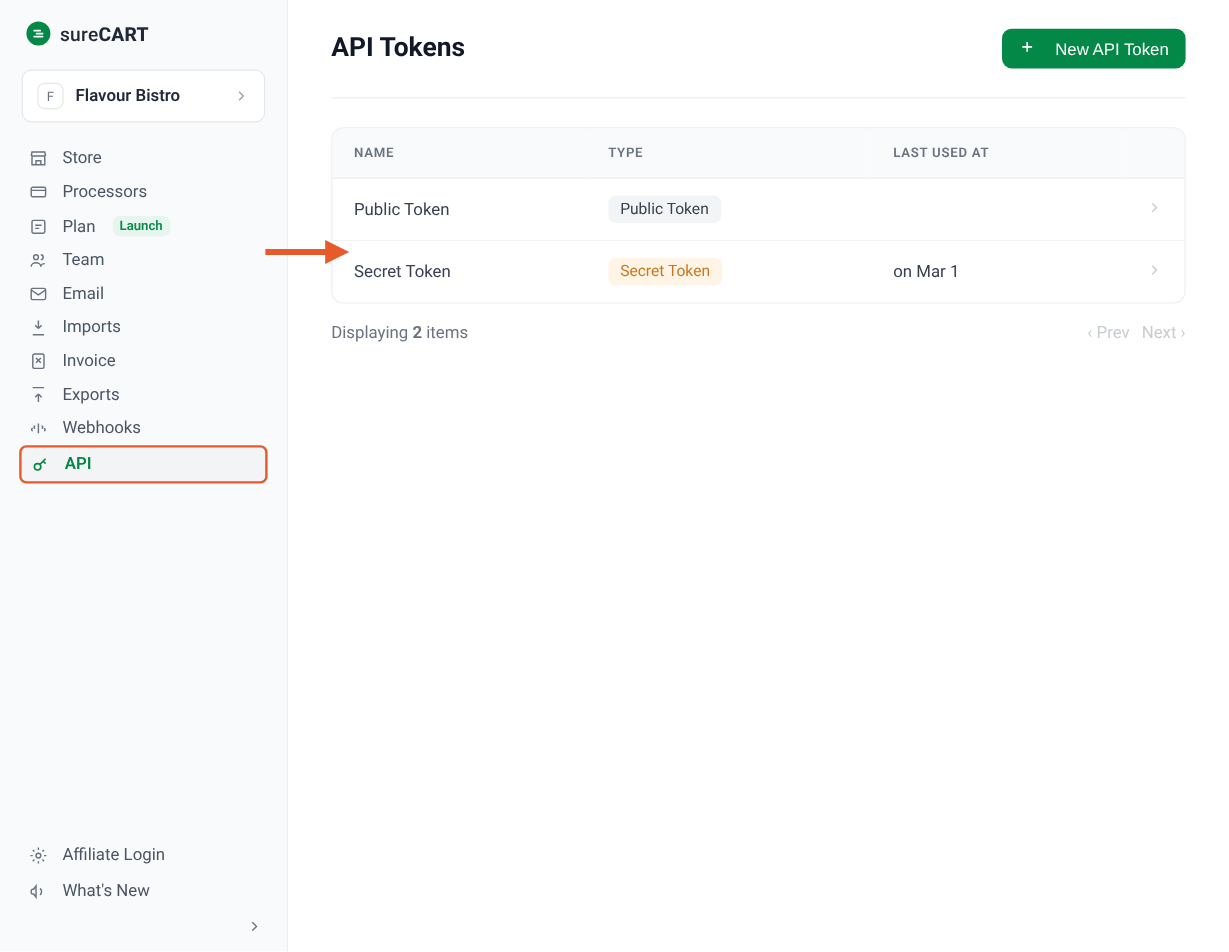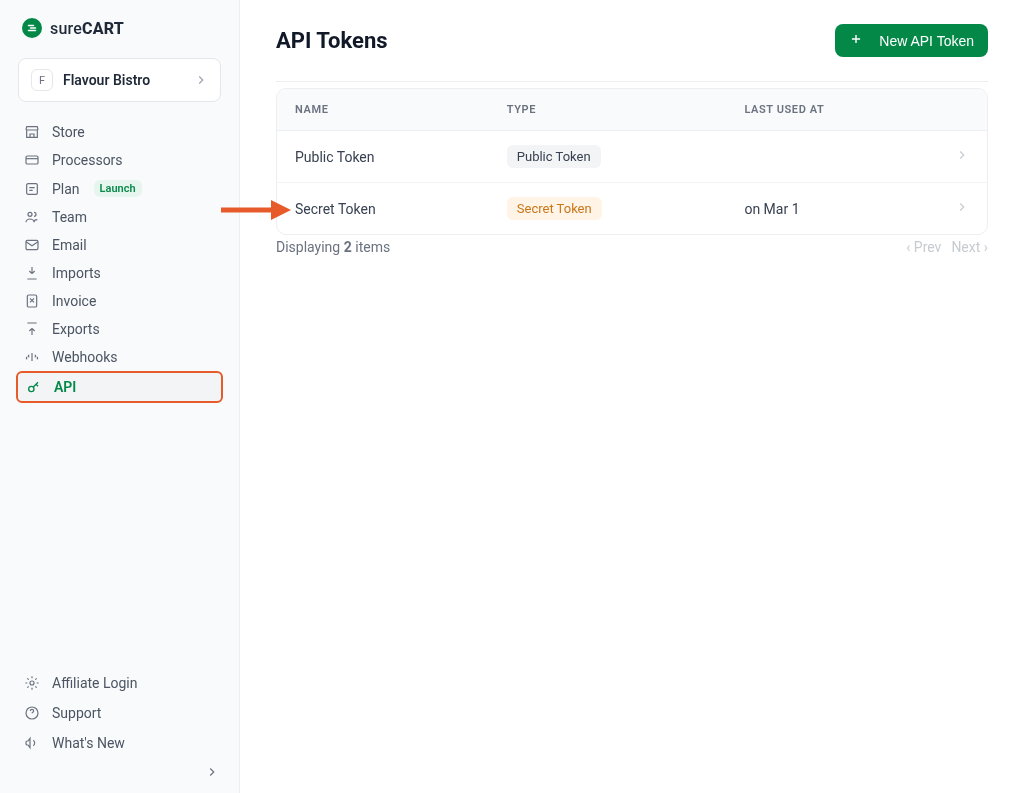--- a/index.html
+++ b/index.html
@@ -77,33 +77,33 @@
       position: relative;
     }
     .header-row { display: flex; align-items: center; justify-content: space-between; border-bottom: 1px solid #eceef1; padding-bottom: 24px; }
     .page-title { font-size: 22px; font-weight: 700; color: #111827; }
     .btn-primary {
       background: #048848; color: #fff; border: none; border-radius: 8px;
       padding: 8px 14px; font-size: 14px; font-weight: 500; cursor: pointer;
       display: inline-flex; align-items: center; gap: 16px;
     }
 
-    .table-wrap { margin-top: 6px; border: 1px solid #eceef1; border-radius: 10px; overflow: hidden; }
+    .table-wrap { margin-top: 24px; border: 1px solid #eceef1; border-radius: 10px; overflow: hidden; }
     table { width: 100%; border-collapse: collapse; }
     thead th {
       text-align: left; font-size: 11px; letter-spacing: .6px; color: #6b7280;
       font-weight: 600; padding: 14px 18px; background: #f9fafb; border-bottom: 1px solid #eceef1;
     }
     tbody td { padding: 14px 18px; font-size: 14px; color: #374151; border-top: 1px solid #f1f3f5; }
     .type-badge { display: inline-block; padding: 4px 10px; border-radius: 6px; font-size: 13px; }
     .type-public { background: #f3f4f6; color: #374151; }
     .type-secret { background: #fff4e6; color: #c9771a; }
     .row-chev { color: #c7ccd1; text-align: right; width: 32px; }
 
-    .footer-info { display: flex; align-items: center; justify-content: space-between; margin-top: 4px; color: #6b7280; font-size: 14px; }
+    .footer-info { display: flex; align-items: center; justify-content: space-between; margin-top: 17px; color: #6b7280; font-size: 14px; }
     .pager { display: inline-flex; gap: 10px; color: #9ca3af; }
     .pager .disabled { color: #c7ccd1; cursor: default; }
 
     
     .annotation-arrow { position: absolute; left: -19px; top: 200px; pointer-events: none; }
     .annotation-arrow svg { width: 70px; height: 20px; }
   </style>
 </head>
 <body>
 
@@ -221,29 +221,20 @@
 
   <div class="bottom-nav">
     <div class="bottom-item">
       <span class="icon">
         <svg viewBox="0 0 24 24" width="16" height="16" fill="none" stroke="currentColor" stroke-width="1.8">
             <circle cx="12" cy="12" r="3"></circle>
             <path d="M12 2v3M12 19v3M2 12h3M19 12h3M5 5l2 2M17 17l2 2M5 19l2-2M17 7l2-2"></path>
           </svg>
       </span>
       <span>Affiliate Login</span>
-    </div>
-    <div class="bottom-item">
-      <span class="icon">
-        <svg viewBox="0 0 24 24" width="16" height="16" fill="none" stroke="currentColor" stroke-width="1.8">
-            <circle cx="12" cy="12" r="9"></circle>
-            <path d="M9.5 9a2.5 2.5 0 115 0c0 1.5-2.5 2-2.5 3.5M12 17h.01"></path>
-          </svg>
-      </span>
-      <span>Support</span>
     </div>
     <div class="bottom-item">
       <span class="icon">
         <svg viewBox="0 0 24 24" width="16" height="16" fill="none" stroke="currentColor" stroke-width="1.8">
             <path d="M3 11v2a2 2 0 002 2h1l3 4v-14l-3 4H5a2 2 0 00-2 2zM14 8a5 5 0 010 8"></path>
           </svg>
       </span>
       <span>What's New</span>
     </div>
   </div>

